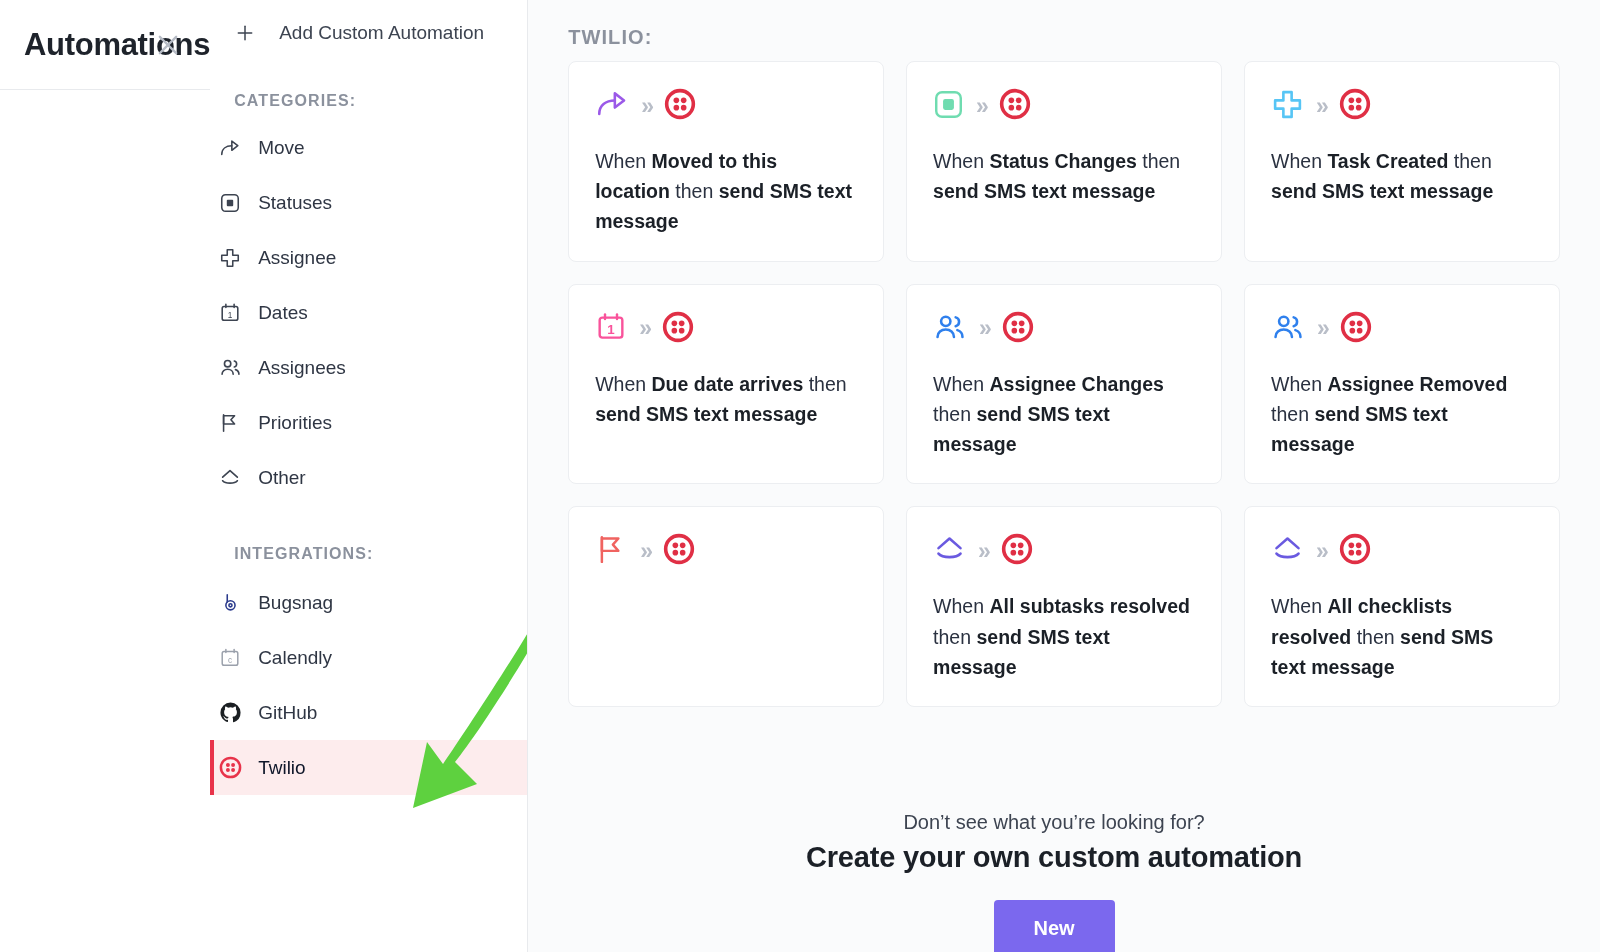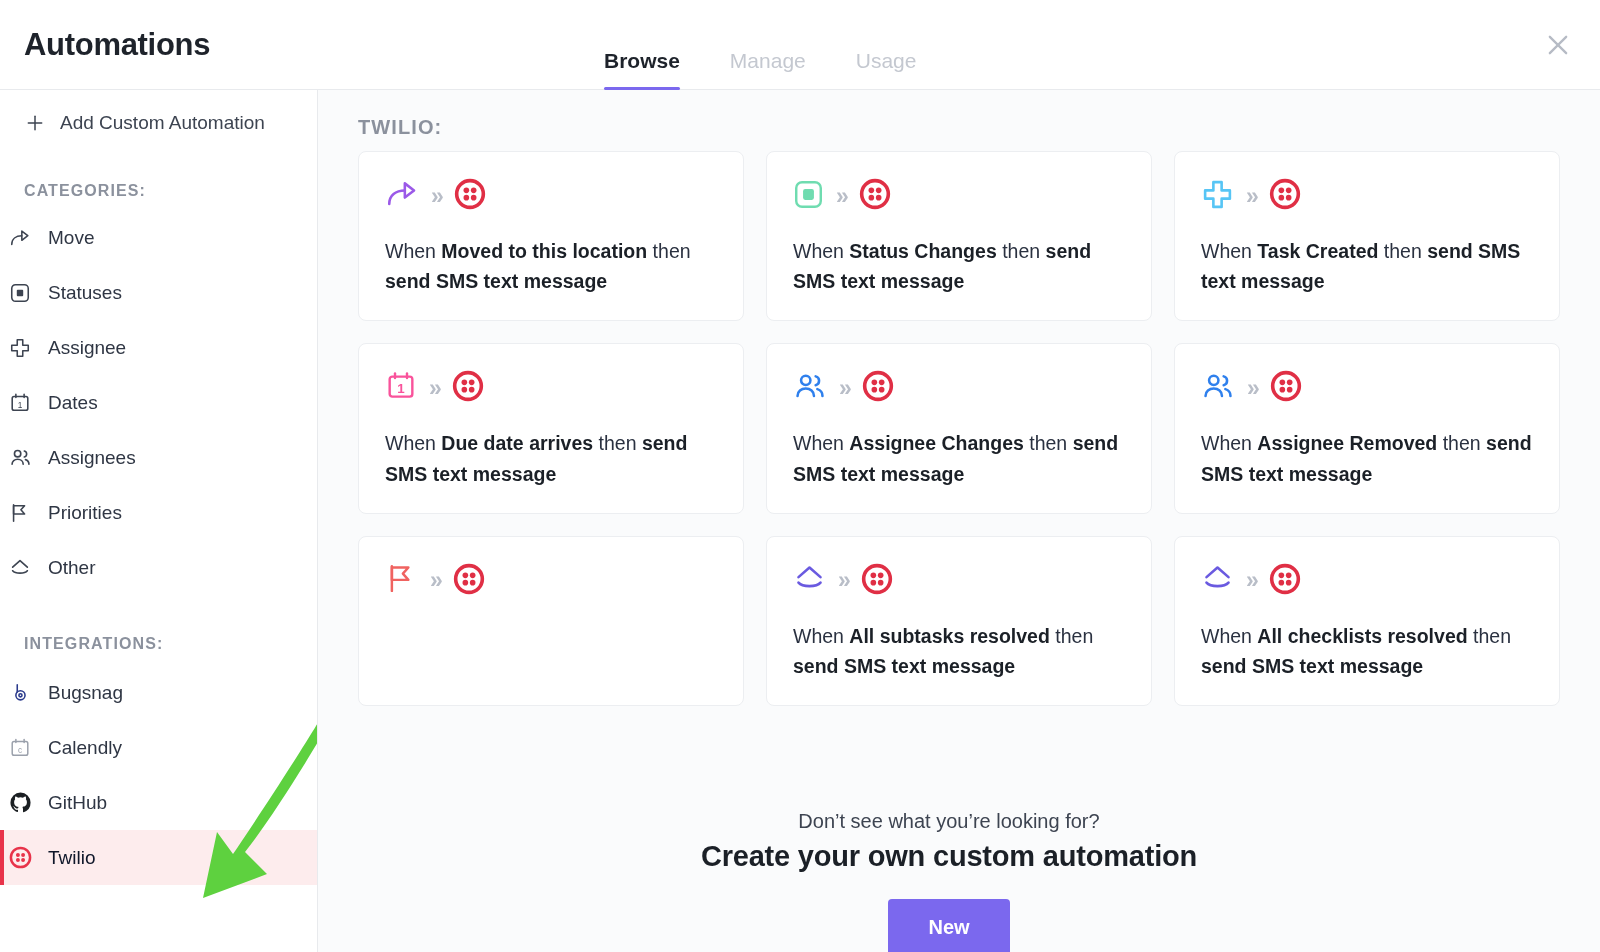--- a/index.html
+++ b/index.html
@@ -4,21 +4,21 @@
 <style>
   * { box-sizing: border-box; margin: 0; padding: 0; }
   html, body {
     width: 1600px; height: 952px;
     font-family: "Liberation Sans", sans-serif;
     background: #ffffff;
     color: #2a3140;
     overflow: hidden;
   }
 
-  .app { position: relative; width: 1600px; height: 952px; display: flex; flex-direction: column; }
+  .app { position: relative; width: 1600px; height: 952px; display: flex; flex-direction: row; }
 
   
   .header {
     height: 90px; flex: 0 0 90px;
     background: #ffffff;
     border-bottom: 1px solid #e8eaed;
     display: flex; align-items: center;
     position: relative;
   }
   .page-title {
@@ -52,21 +52,21 @@
   
   .sidebar {
     width: 318px; flex: 0 0 318px;
     background: #ffffff;
     border-right: 1px solid #e8eaed;
     padding-top: 12px;
     position: relative;
     overflow: hidden;
   }
   .add-custom {
-    display: flex; align-items: flex-end; gap: 14px;
+    display: flex; align-items: flex-end; gap: 23px;
     padding: 10px 0 10px 24px; cursor: pointer;
     font-size: 19px; color: #3d4451;
   }
   .add-custom .plus { width: 22px; height: 22px; display:flex; align-items:center; justify-content:center; }
 
   .section-label {
     font-size: 16px; letter-spacing: 1.1px; font-weight: 600;
     color: #8b919d; padding: 0 0 0 24px;
   }
   .cat-label { margin-top: 38px; margin-bottom: 10px; }

